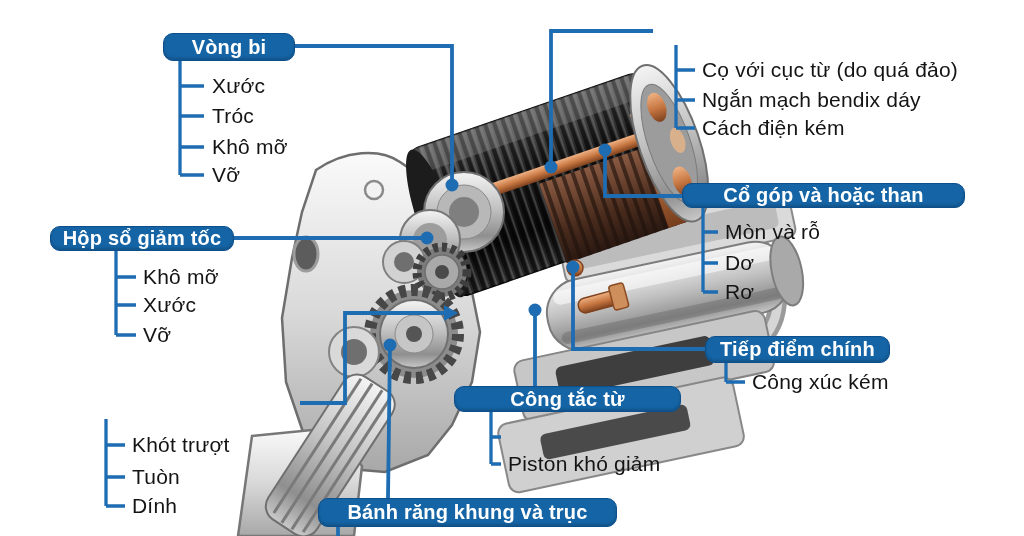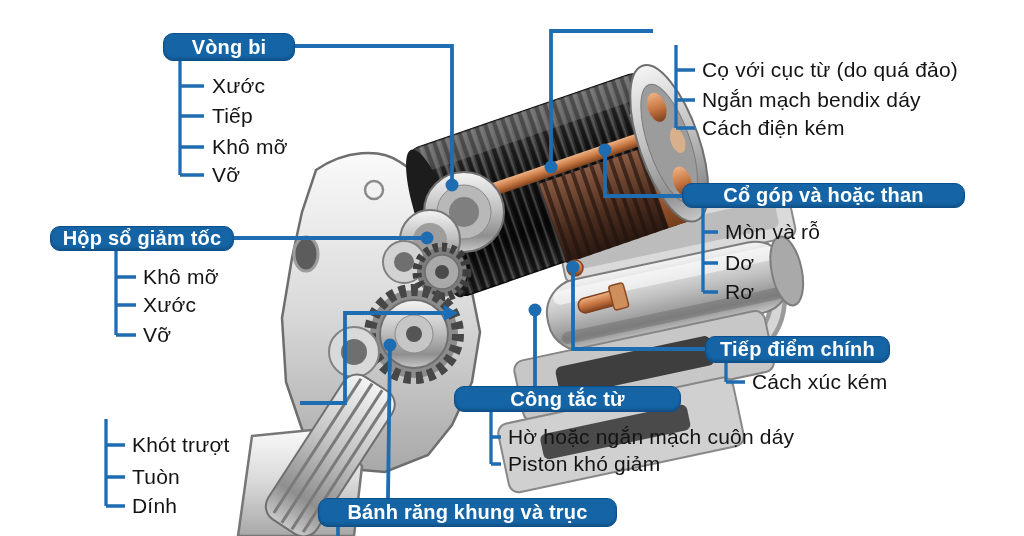--- a/index.html
+++ b/index.html
@@ -194,38 +194,37 @@
   </svg>
 
   <div class="pill" style="left:163px;top:33px;width:132px;height:28px">Vòng bi</div>
   <div class="pill" style="left:50px;top:226px;width:184px;height:25px">Hộp sổ giảm tốc</div>
   <div class="pill" style="left:682px;top:183px;width:283px;height:25px">Cổ góp và hoặc than</div>
   <div class="pill" style="left:705px;top:336px;width:185px;height:27px">Tiếp điểm chính</div>
   <div class="pill" style="left:454px;top:386px;width:227px;height:26px">Công tắc từ</div>
   <div class="pill" style="left:318px;top:498px;width:299px;height:29px">Bánh răng khung và trục</div>
 
   <div class="item" style="left:212px;top:86px">Xước</div>
-  <div class="item" style="left:212px;top:116px">Tiếp</div>
+  <div class="item" style="left:212px;top:116px">Tróc</div>
   <div class="item" style="left:212px;top:147px">Khô mỡ</div>
   <div class="item" style="left:212px;top:175px">Vỡ</div>
 
   <div class="item" style="left:702px;top:70px">Cọ với cục từ (do quá đảo)</div>
   <div class="item" style="left:702px;top:100px">Ngắn mạch bendix dáy</div>
   <div class="item" style="left:702px;top:128px">Cách điện kém</div>
 
   <div class="item" style="left:143px;top:277px">Khô mỡ</div>
   <div class="item" style="left:143px;top:305px">Xước</div>
   <div class="item" style="left:143px;top:335px">Vỡ</div>
 
   <div class="item" style="left:725px;top:232px">Mòn và rỗ</div>
   <div class="item" style="left:725px;top:263px">Dơ</div>
   <div class="item" style="left:725px;top:292px">Rơ</div>
 
-  <div class="item" style="left:752px;top:382px">Cách xúc kém</div>
-
-  <div class="item" style="left:508px;top:437px">Hờ hoặc ngắn mạch cuộn dáy</div>
+  <div class="item" style="left:752px;top:382px">Công xúc kém</div>
+
   <div class="item" style="left:508px;top:464px">Piston khó giảm</div>
 
   <div class="item" style="left:132px;top:445px">Khót trượt</div>
   <div class="item" style="left:132px;top:477px">Tuòn</div>
   <div class="item" style="left:132px;top:506px">Dính</div>
 
 </div>
 
 </body></html>

